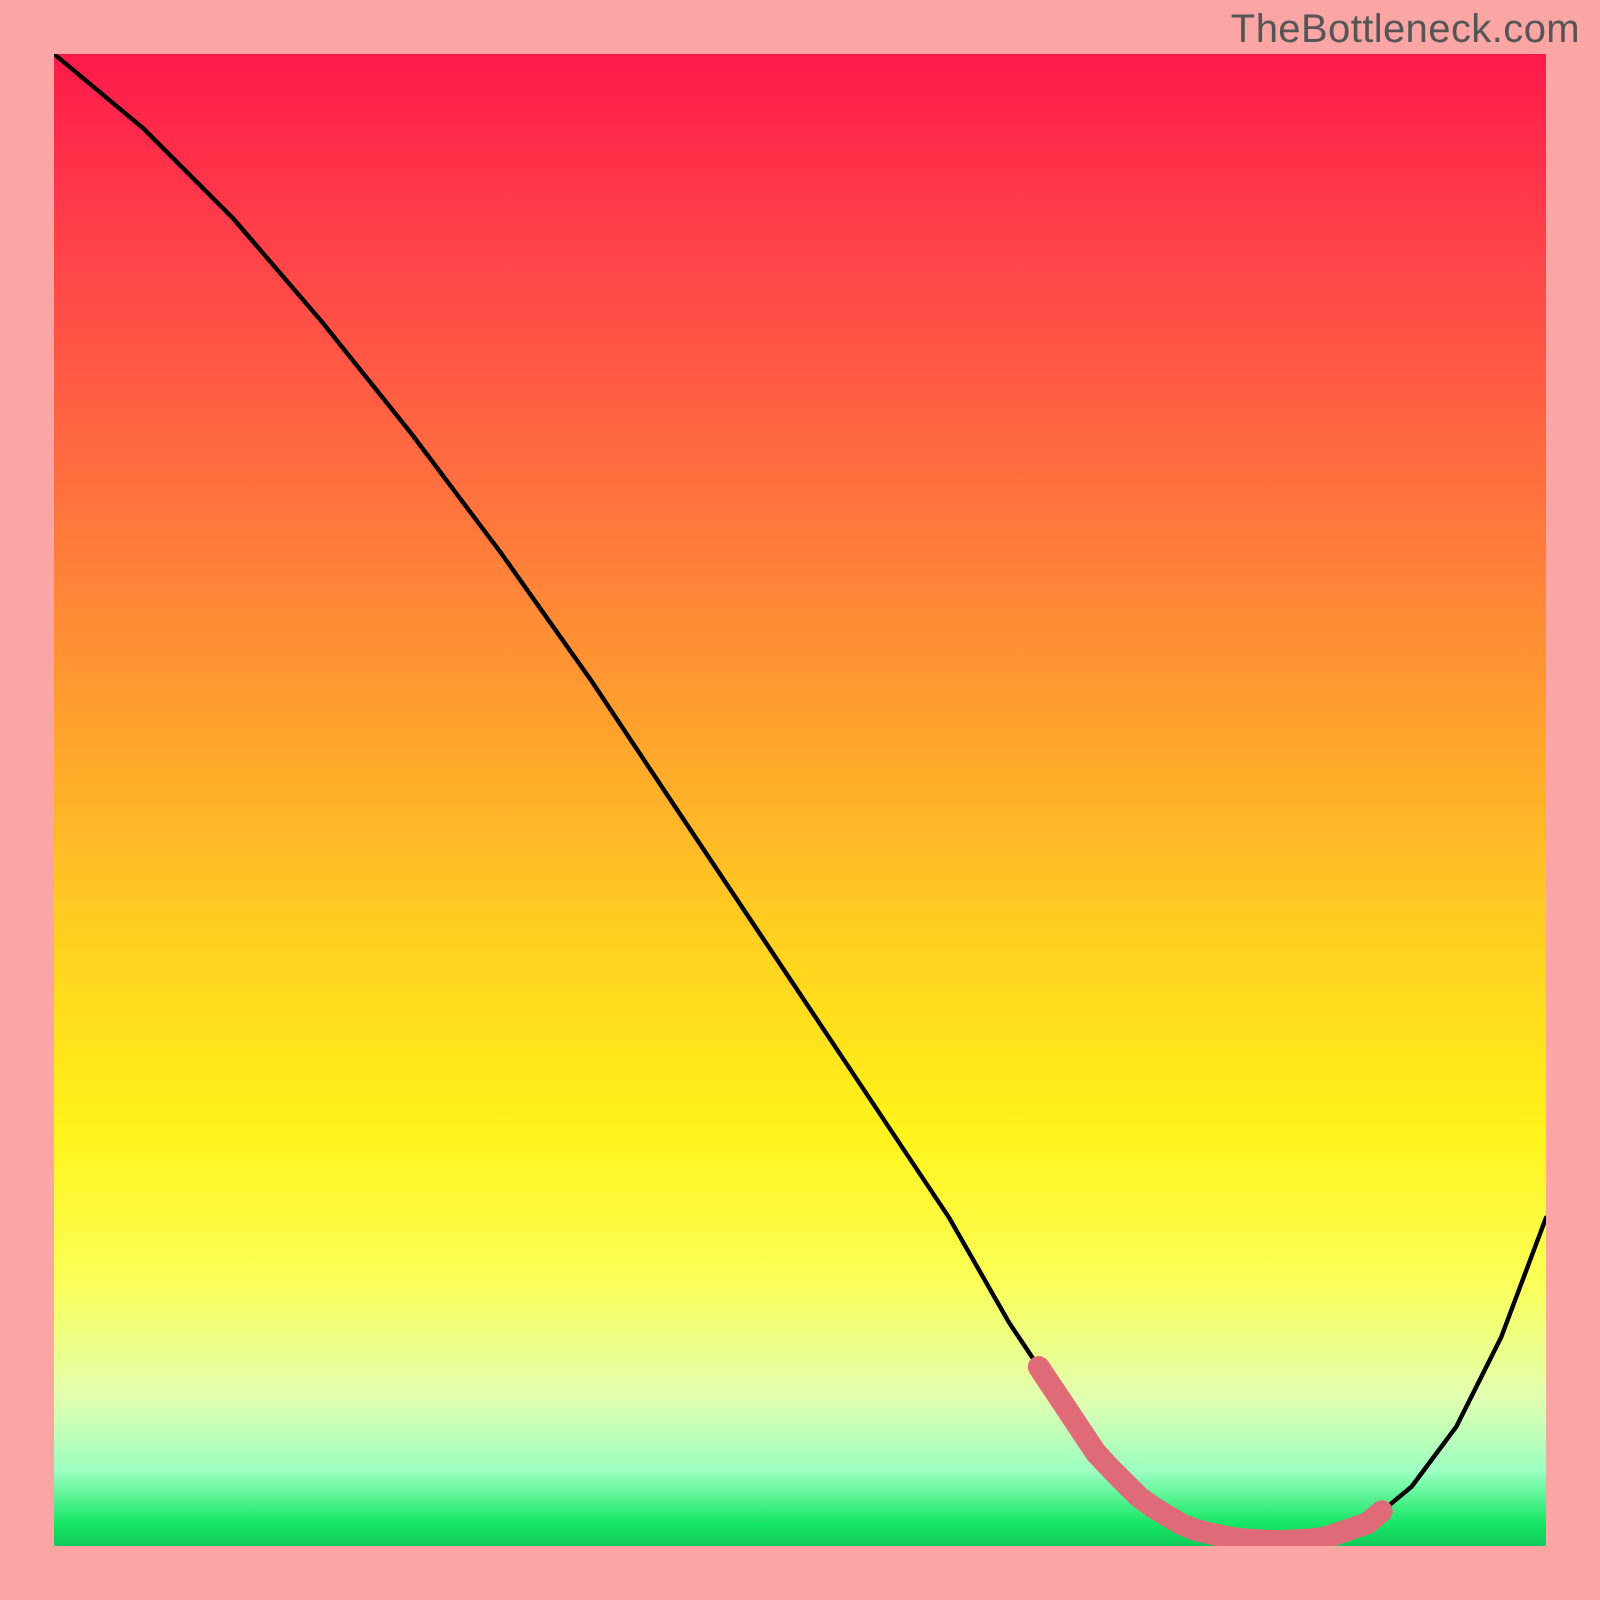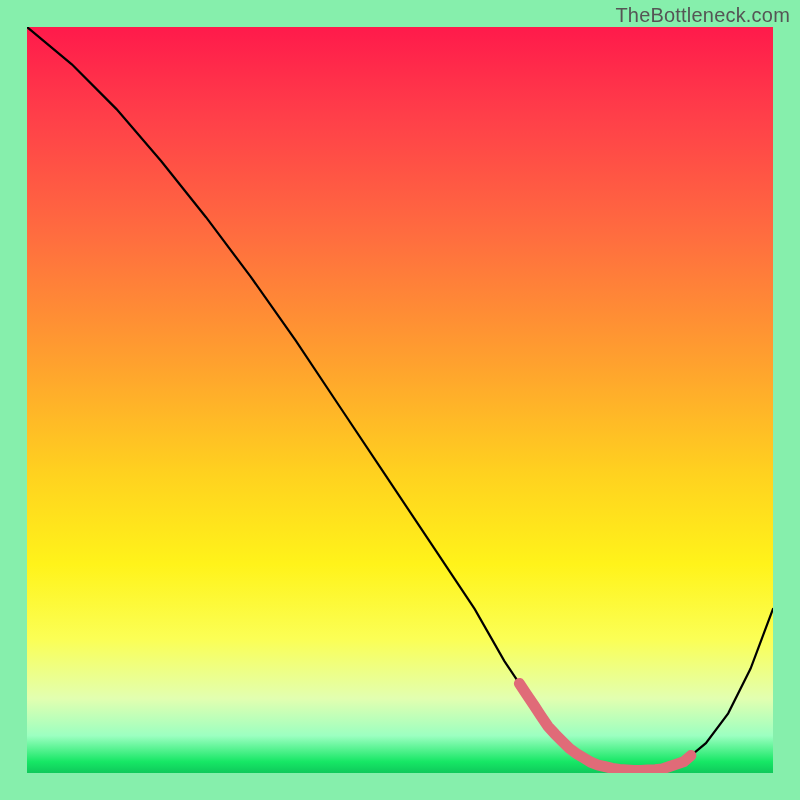--- a/index.html
+++ b/index.html
@@ -1,17 +1,17 @@
 <!DOCTYPE html>
 <html><head>
 <meta charset="utf-8">
 <style>
   * { margin: 0; padding: 0; box-sizing: border-box; }
   html, body { width: 800px; height: 800px; overflow: hidden; background: #000; }
-  .wrap { position: relative; width: 800px; height: 800px; background: #86efac; }
+  .wrap { position: relative; width: 800px; height: 800px; background: #fca5a5; }
   .attrib {
     position: absolute;
     top: 4px; right: 10px;
     font-family: Arial, Helvetica, sans-serif;
     font-size: 20px;
     color: #555;
     letter-spacing: 0.2px;
   }
   .plot {
     position: absolute;

